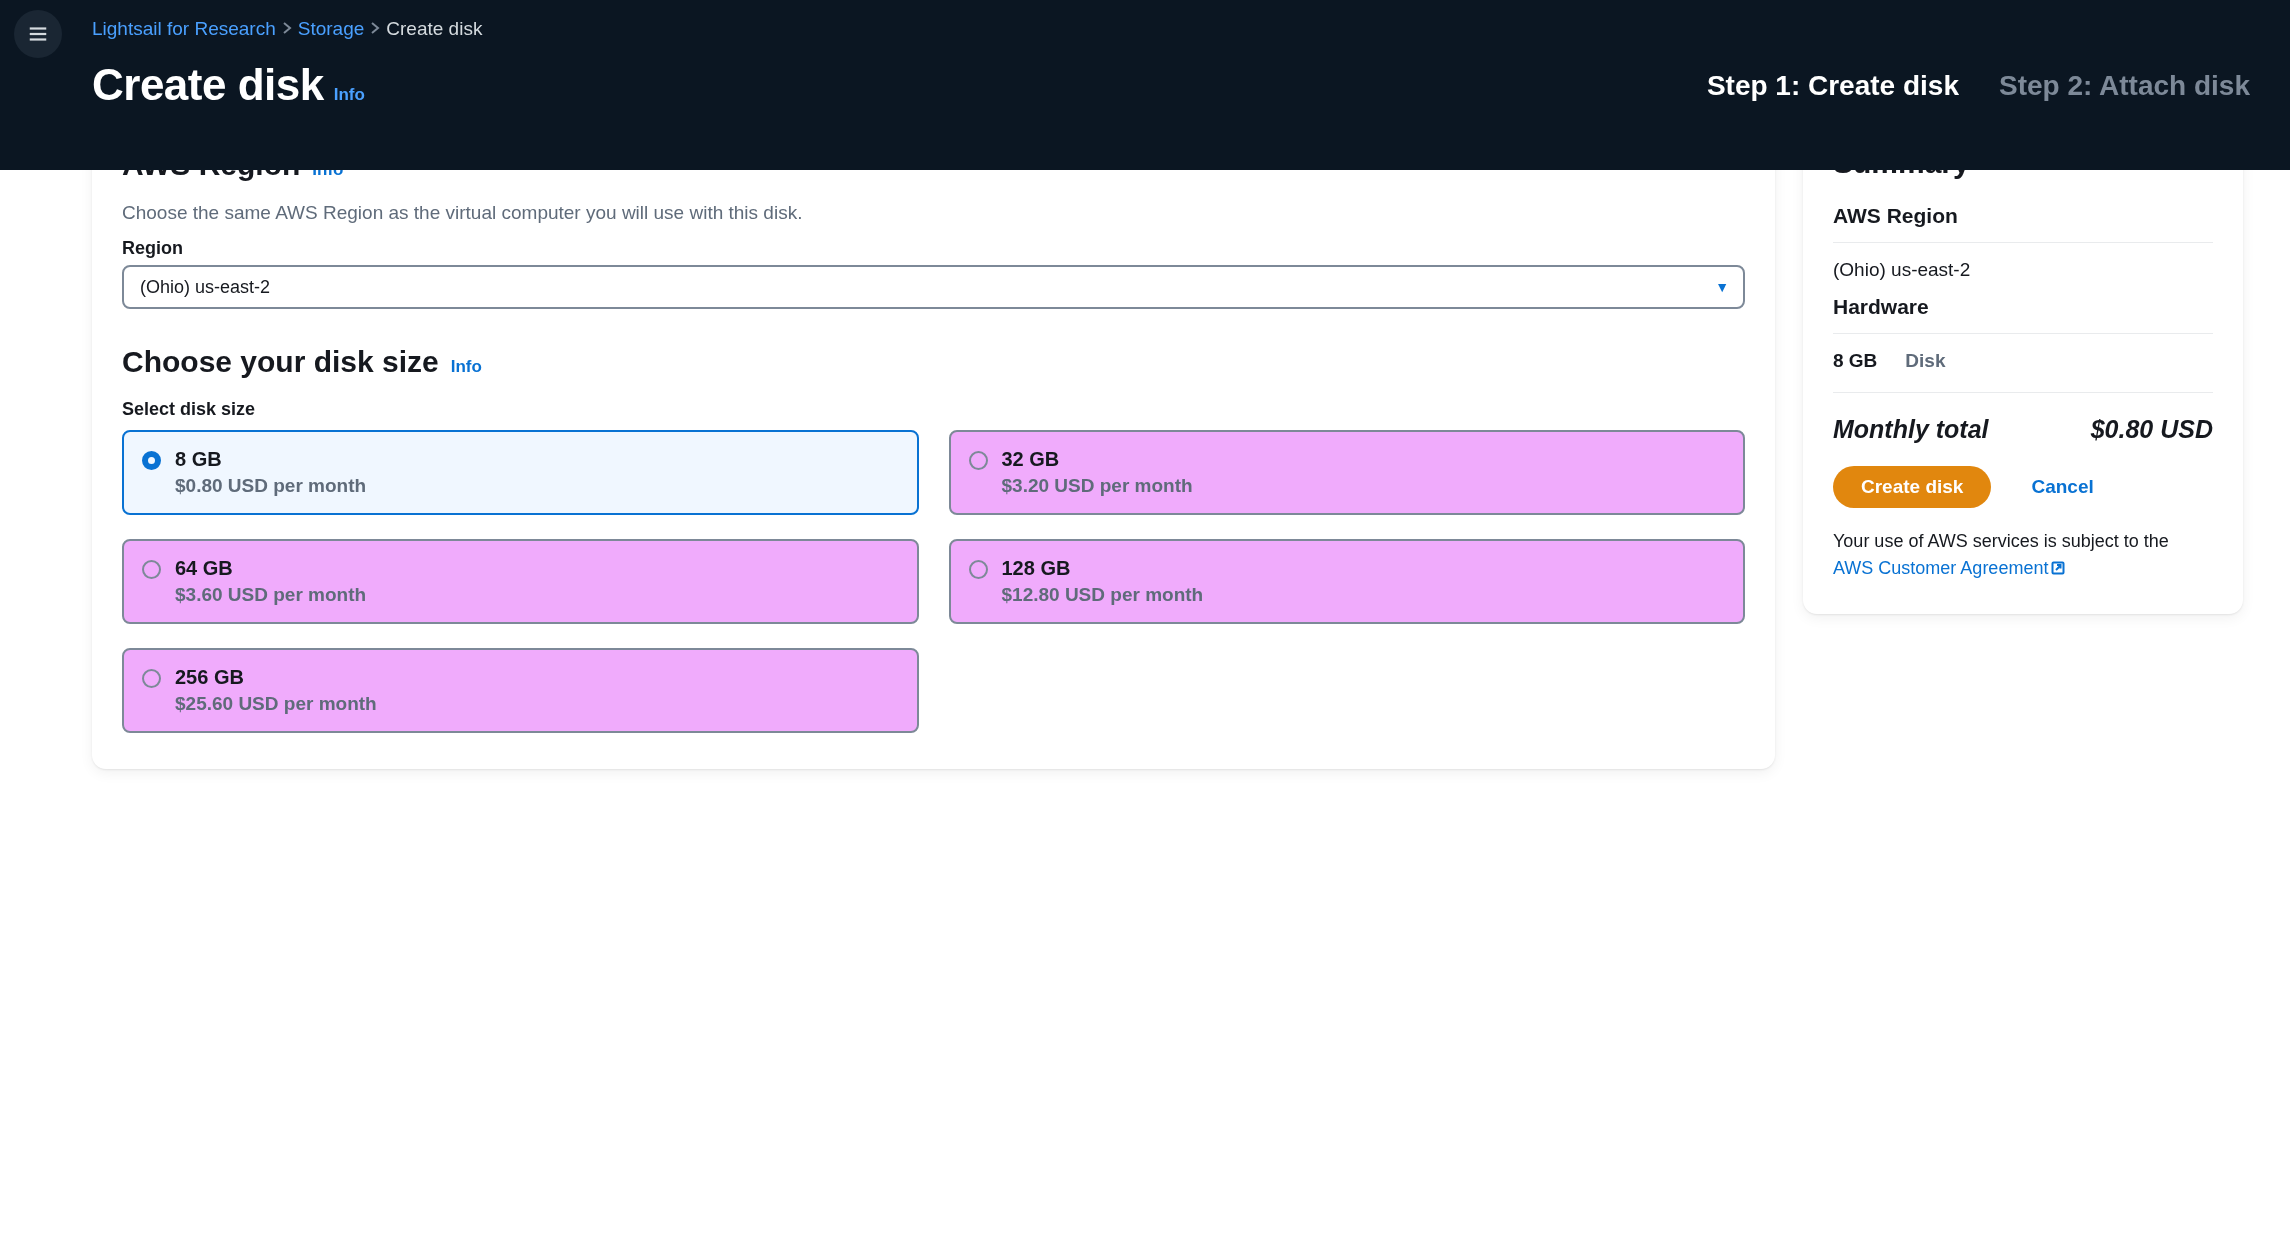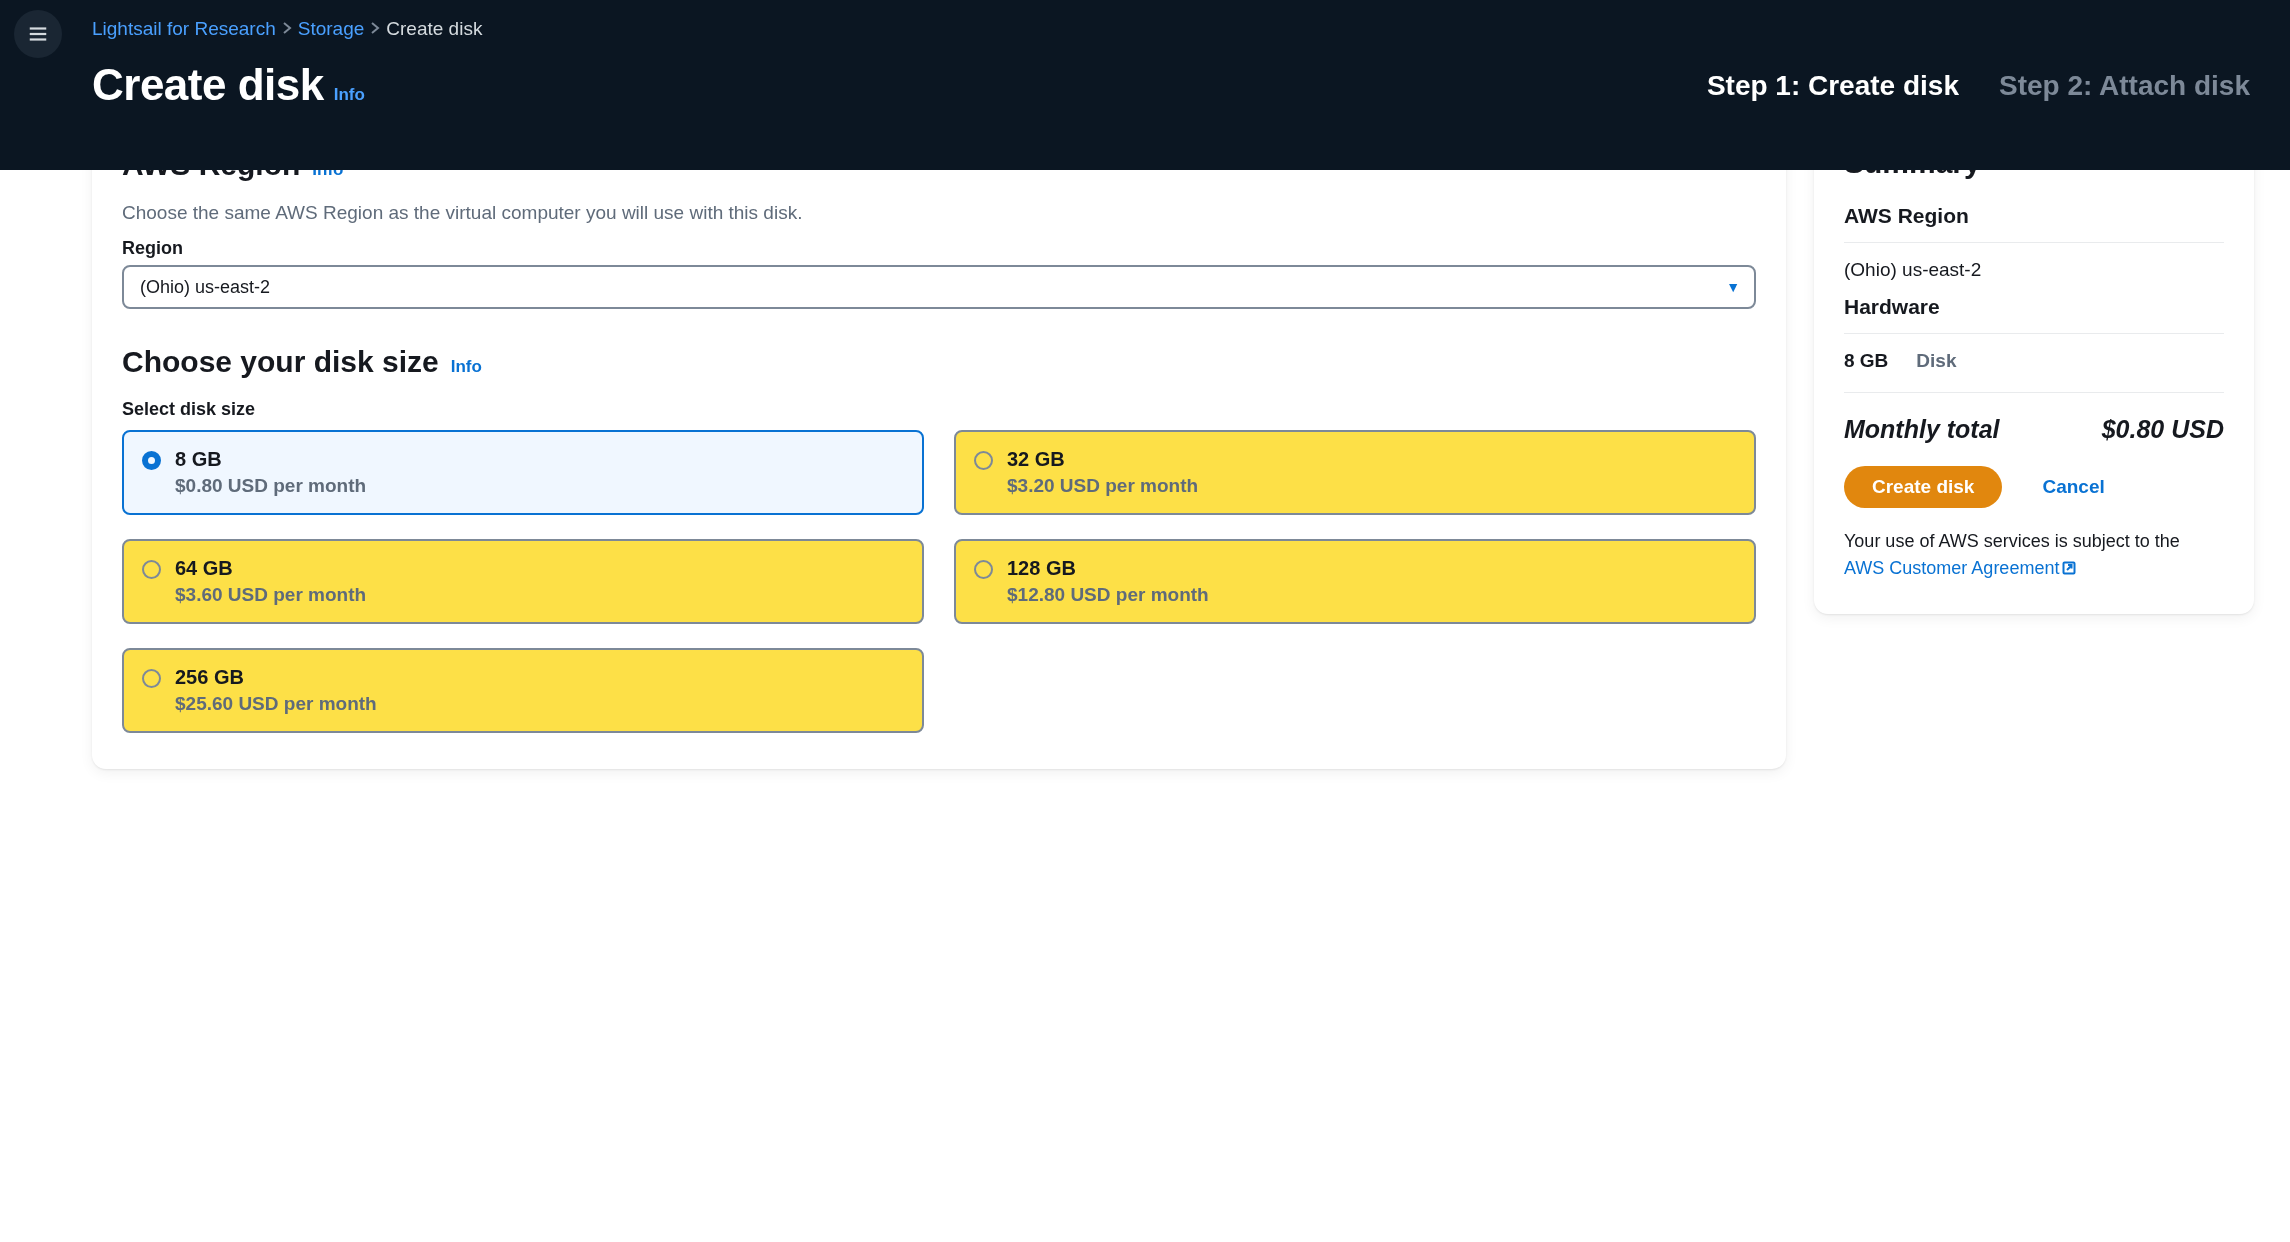--- a/index.html
+++ b/index.html
@@ -69,21 +69,21 @@
     gap: 40px;
     font-size: 28px;
     font-weight: 700;
     padding-bottom: 8px;
   }
   .steps .step-active { color: #ffffff; }
   .steps .step-inactive { color: #7d8998; }
 
   .content-area {
     margin-top: -50px;
-    padding: 0 36px 40px 92px;
+    padding: 0 47px 40px 92px;
     display: flex;
     gap: 28px;
     align-items: flex-start;
   }
   .card {
     background: #ffffff;
     border-radius: 14px;
     box-shadow: 0 1px 2px rgba(0,0,0,0.08), 0 4px 14px rgba(0,0,0,0.06);
   }
   .main-card {
@@ -156,21 +156,21 @@
     margin-top: 10px;
   }
   .disk-option {
     border: 2px solid #7d8998;
     border-radius: 8px;
     padding: 16px 18px 16px 18px;
     display: flex;
     align-items: flex-start;
     gap: 14px;
     cursor: pointer;
-    background: #fde047;
+    background: #f0abfc;
   }
   .disk-option.selected {
     border-color: #0972d3;
     background: #f0f7ff;
   }
   .radio-outer {
     width: 19px;
     height: 19px;
     border: 2px solid #7d8998;
     border-radius: 50%;

